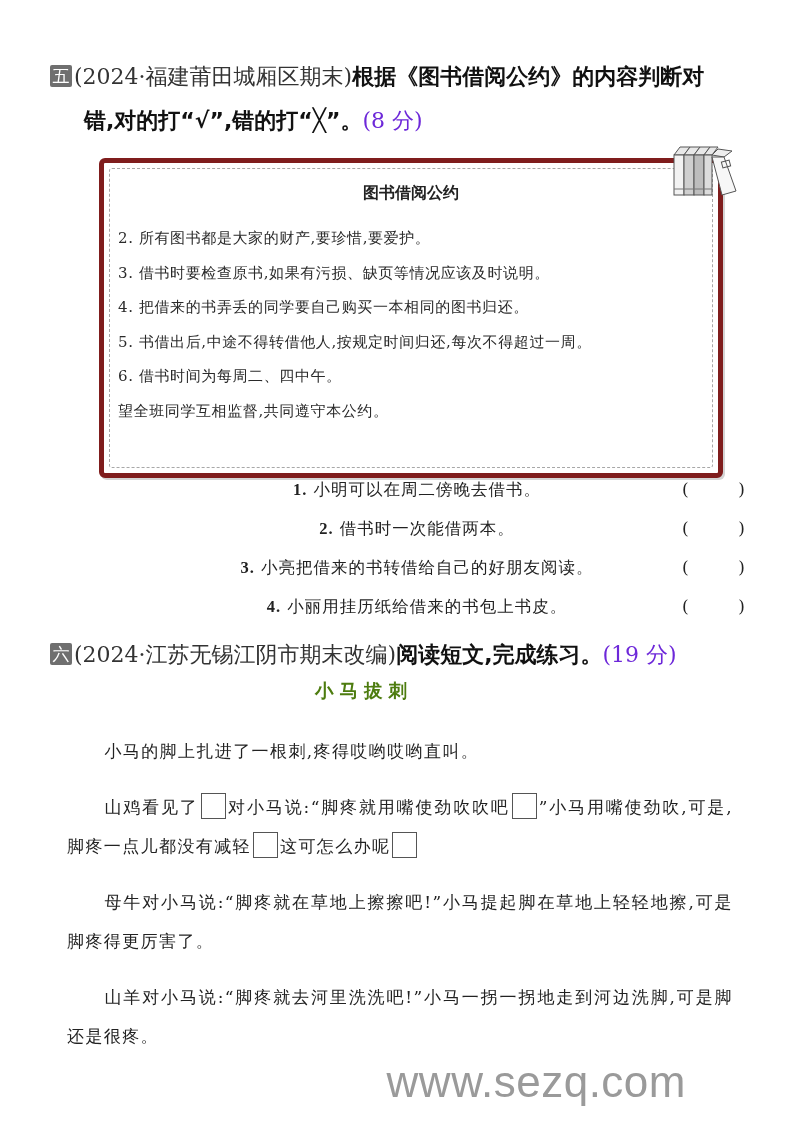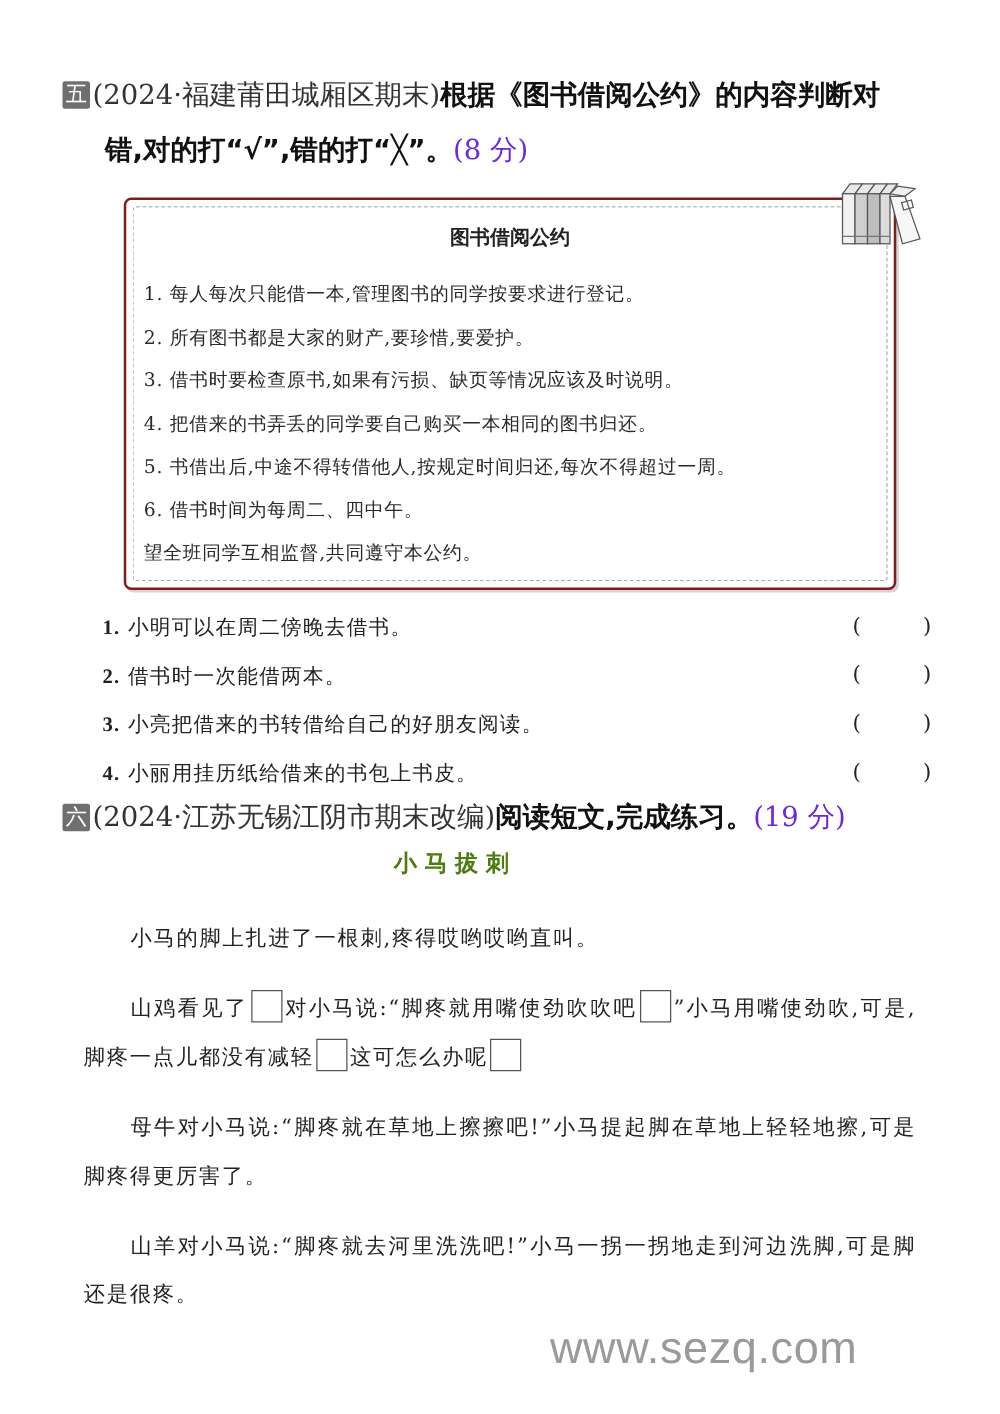--- a/index.html
+++ b/index.html
@@ -45,21 +45,21 @@
   .src { font-weight: normal; color: #333; }
   .instr { font-family: "DejaVu Sans", "Liberation Sans", sans-serif; font-weight: bold; color: #111; }
   .pts { color: #6d28d9; }
 
   .rules-box {
     position: absolute;
     left: 99px;
     top: 158px;
     width: 614px;
     height: 310px;
-    border: 2px solid #7f1d1d;
+    border: 5px solid #7f1d1d;
     border-radius: 6px;
     box-shadow: 2px 2px 0 #d4d4d4;
     background: #fff;
   }
   .rules-inner {
     position: absolute;
     left: 5px; top: 5px; right: 5px; bottom: 5px;
     border: 1.5px dashed #a8a8a8;
     border-radius: 3px;
   }
@@ -94,24 +94,25 @@
     position: absolute;
     left: 670px;
     top: 143px;
     width: 70px;
     height: 60px;
   }
 
   .tf-list {
     position: absolute;
     left: 82px;
-    top: 482px;
+    top: 470px;
     width: 670px;
     margin: 0; padding: 0;
     list-style: none;
+    text-align: center;
   }
   .tf-list li {
     position: relative;
     height: 39px;
     line-height: 39px;
     font-size: 16.5px;
     color: #222;
     letter-spacing: 1px;
   }
   .tf-num { font-family: "Liberation Serif", serif; font-weight: bold; margin-right: 6px; }
@@ -162,40 +163,39 @@
     background: #fff;
     text-indent: 0;
   }
   .pinyin { font-family: "DejaVu Sans", "Liberation Sans", sans-serif; font-size: 15px; }
 
   .watermark {
     position: absolute;
     right: 30px;
     top: 1057px;
     font-family: "Liberation Sans", "DejaVu Sans", sans-serif;
-    font-size: 36px;
+    font-size: 44px;
     color: #9a9a9a;
     letter-spacing: 0.5px;
   }
 </style>
 </head>
 <body>
 
 <div class="page">
 
   <div class="section-head" style="top:55px;">
     <span class="badge">五</span><span class="src">(2024·福建莆田城厢区期末)</span><span class="instr">根据《图书借阅公约》的内容判断对</span><br>
     <span style="display:inline-block;width:34px;"></span><span class="instr">错,对的打“√”,错的打“╳”。</span><span class="pts">(8 分)</span>
   </div>
 
   <div class="rules-box">
     <div class="rules-inner"></div>
     <div class="rules-title">图书借阅公约</div>
     <ul class="rules-list">
-      <li>1. 每人每次只能借一本,管理图书的同学按要求进行登记。</li>
       <li>2. 所有图书都是大家的财产,要珍惜,要爱护。</li>
       <li>3. 借书时要检查原书,如果有污损、缺页等情况应该及时说明。</li>
       <li>4. 把借来的书弄丢的同学要自己购买一本相同的图书归还。</li>
       <li>5. 书借出后,中途不得转借他人,按规定时间归还,每次不得超过一周。</li>
       <li>6. 借书时间为每周二、四中午。</li>
       <li>望全班同学互相监督,共同遵守本公约。</li>
     </ul>
   </div>
 
   <div class="books">

